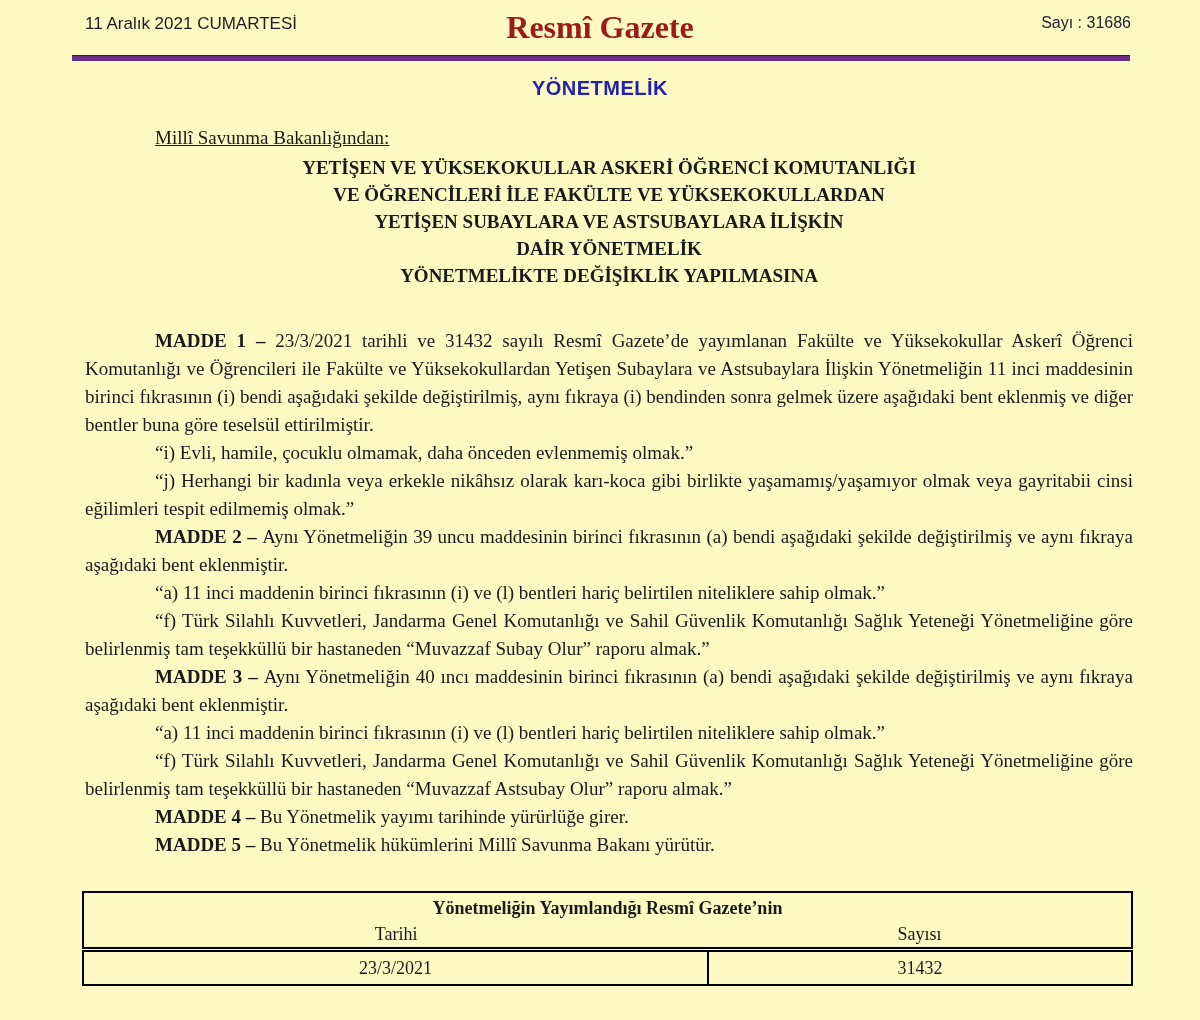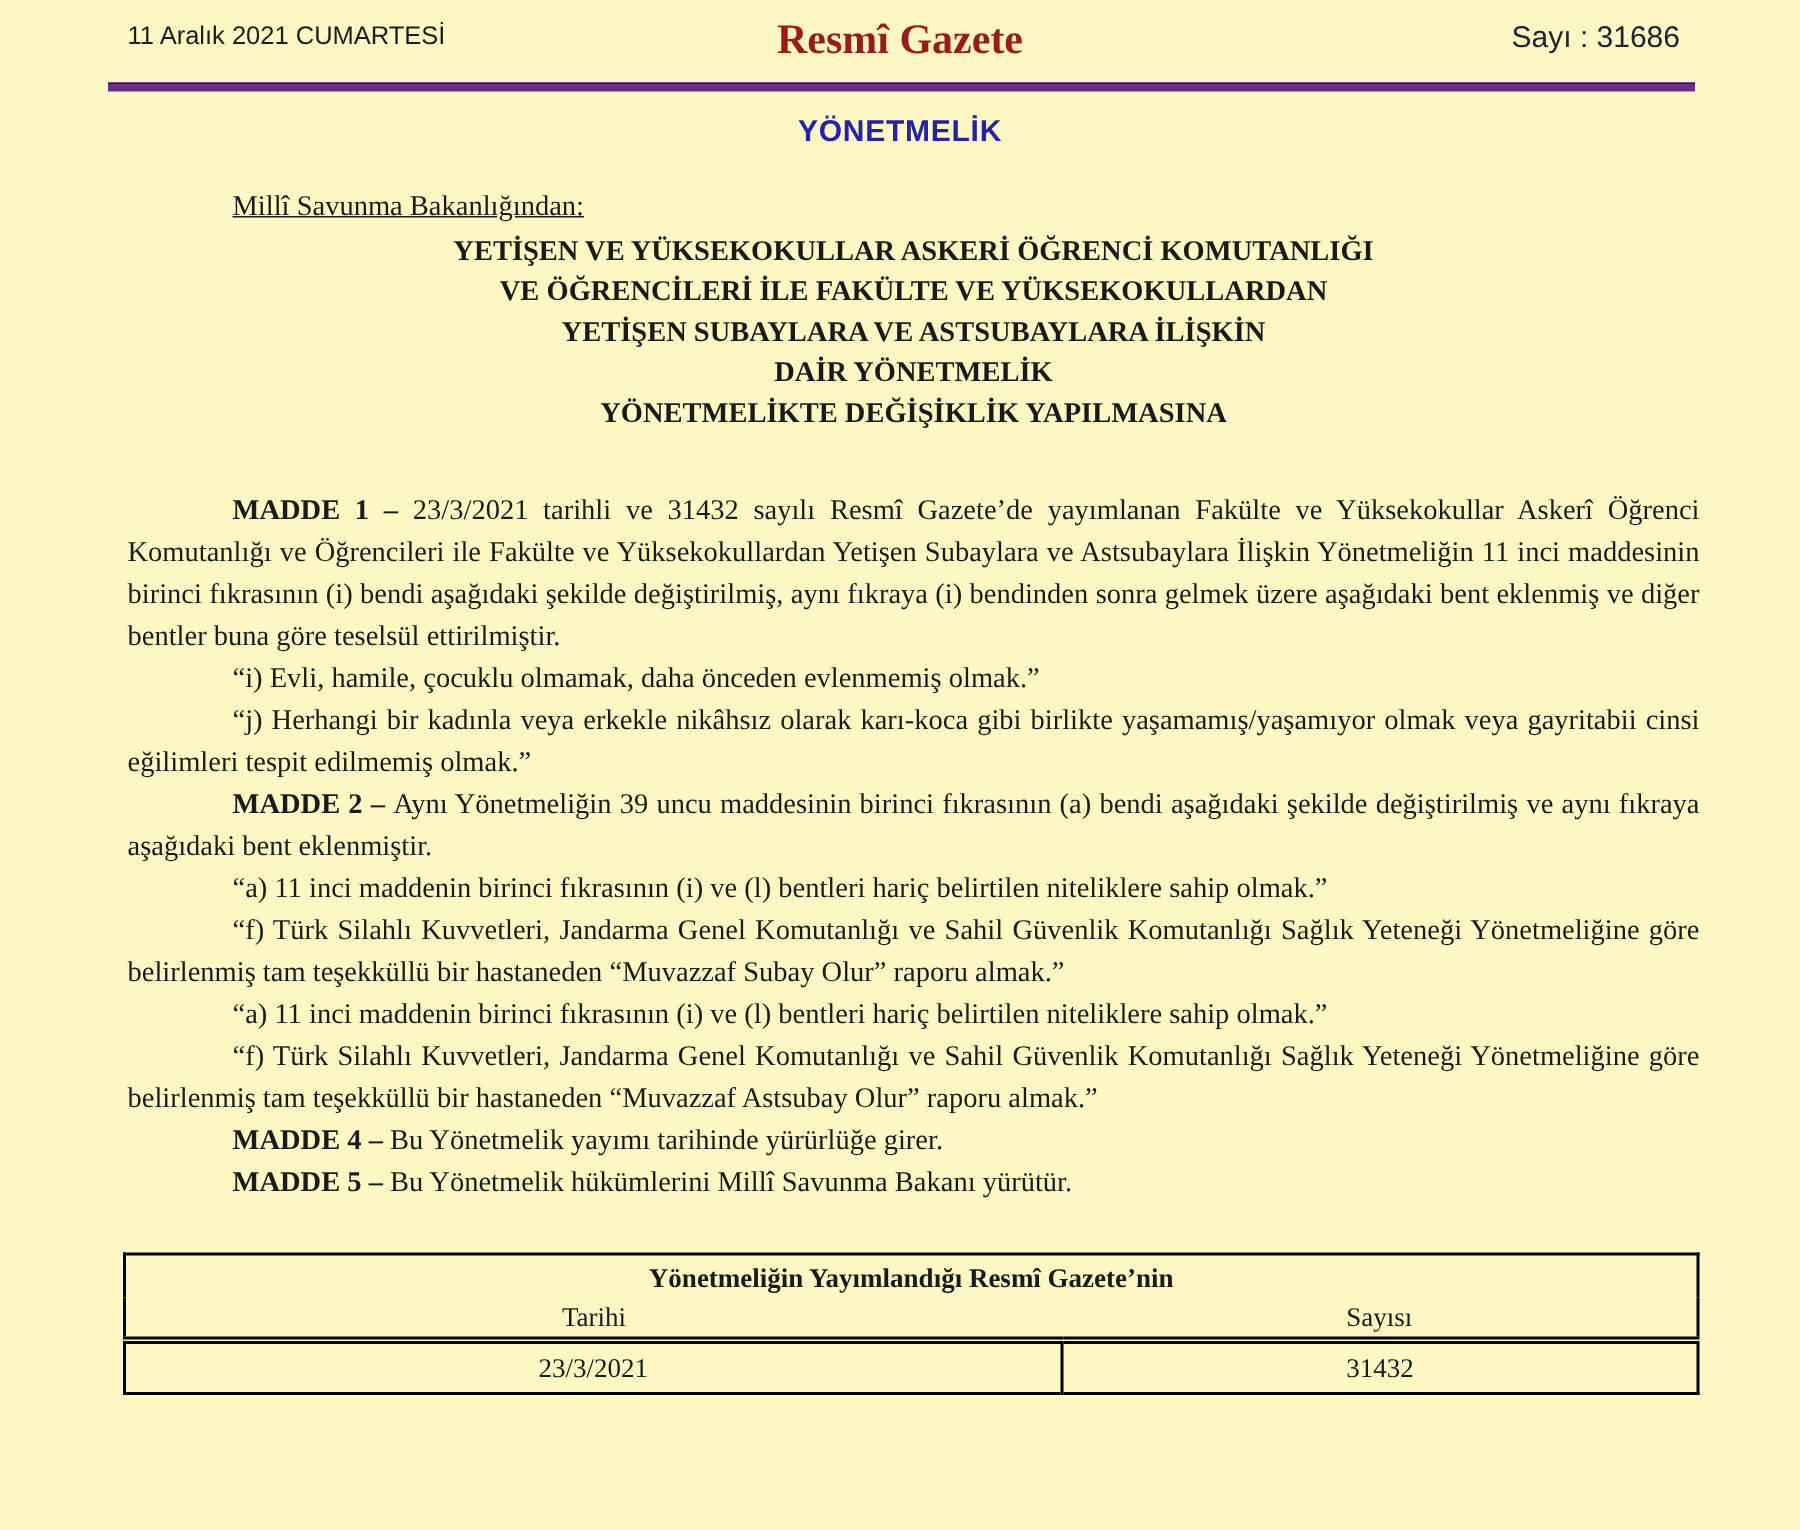--- a/index.html
+++ b/index.html
@@ -16,28 +16,28 @@
   .hdr { position: relative; height: 40px; padding-top: 12px; }
   .hdr-date {
     position: absolute; left: 85px; top: 14px;
     font-family: "Liberation Sans", sans-serif;
     font-size: 17px; color: #1c1c1c;
   }
   .hdr-title {
     text-align: center;
     font-family: "Liberation Serif", serif;
     font-weight: bold;
-    font-size: 28px;
+    font-size: 32px;
     color: #9b1b1b;
     line-height: 30px;
   }
   .hdr-issue {
-    position: absolute; right: 80px; top: 14px;
+    position: absolute; right: 69px; top: 14px;
     font-family: "Liberation Sans", sans-serif;
-    font-size: 20px; color: #222233;
+    font-size: 16px; color: #222233;
   }
   .hdr-rule {
     margin: 3px 70px 0 72px;
     height: 5px;
     background: #6b2d87;
     border-top: 1px solid #42104f;
   }
   
   .section-heading {
     margin-top: 16px;
@@ -105,20 +105,21 @@
       <div>YÖNETMELİKTE DEĞİŞİKLİK YAPILMASINA</div>
     </div>
 
     <div class="body-block">
       <p class="para"><span class="madde">MADDE 1 – </span><span>23/3/2021 tarihli ve 31432 sayılı Resmî Gazete’de yayımlanan Fakülte ve Yüksekokullar Askerî Öğrenci Komutanlığı ve Öğrencileri ile Fakülte ve Yüksekokullardan Yetişen Subaylara ve Astsubaylara İlişkin Yönetmeliğin 11 inci maddesinin birinci fıkrasının (i) bendi aşağıdaki şekilde değiştirilmiş, aynı fıkraya (i) bendinden sonra gelmek üzere aşağıdaki bent eklenmiş ve diğer bentler buna göre teselsül ettirilmiştir.</span></p>
       <p class="para"><span class="madde"></span><span>“i) Evli, hamile, çocuklu olmamak, daha önceden evlenmemiş olmak.”</span></p>
       <p class="para"><span class="madde"></span><span>“j) Herhangi bir kadınla veya erkekle nikâhsız olarak karı-koca gibi birlikte yaşamamış/yaşamıyor olmak veya gayritabii cinsi eğilimleri tespit edilmemiş olmak.”</span></p>
       <p class="para"><span class="madde">MADDE 2 – </span><span>Aynı Yönetmeliğin 39 uncu maddesinin birinci fıkrasının (a) bendi aşağıdaki şekilde değiştirilmiş ve aynı fıkraya aşağıdaki bent eklenmiştir.</span></p>
       <p class="para"><span class="madde"></span><span>“a) 11 inci maddenin birinci fıkrasının (i) ve (l) bentleri hariç belirtilen niteliklere sahip olmak.”</span></p>
       <p class="para"><span class="madde"></span><span>“f) Türk Silahlı Kuvvetleri, Jandarma Genel Komutanlığı ve Sahil Güvenlik Komutanlığı Sağlık Yeteneği Yönetmeliğine göre belirlenmiş tam teşekküllü bir hastaneden “Muvazzaf Subay Olur” raporu almak.”</span></p>
+      <p class="para"><span class="madde">MADDE 3 – </span><span>Aynı Yönetmeliğin 40 ıncı maddesinin birinci fıkrasının (a) bendi aşağıdaki şekilde değiştirilmiş ve aynı fıkraya aşağıdaki bent eklenmiştir.</span></p>
       <p class="para"><span class="madde"></span><span>“a) 11 inci maddenin birinci fıkrasının (i) ve (l) bentleri hariç belirtilen niteliklere sahip olmak.”</span></p>
       <p class="para"><span class="madde"></span><span>“f) Türk Silahlı Kuvvetleri, Jandarma Genel Komutanlığı ve Sahil Güvenlik Komutanlığı Sağlık Yeteneği Yönetmeliğine göre belirlenmiş tam teşekküllü bir hastaneden “Muvazzaf Astsubay Olur” raporu almak.”</span></p>
       <p class="para"><span class="madde">MADDE 4 – </span><span>Bu Yönetmelik yayımı tarihinde yürürlüğe girer.</span></p>
       <p class="para"><span class="madde">MADDE 5 – </span><span>Bu Yönetmelik hükümlerini Millî Savunma Bakanı yürütür.</span></p>
     </div>
   </div>
 
   <table class="rg-table">
     <tbody>
       <tr class="tbl-title">

